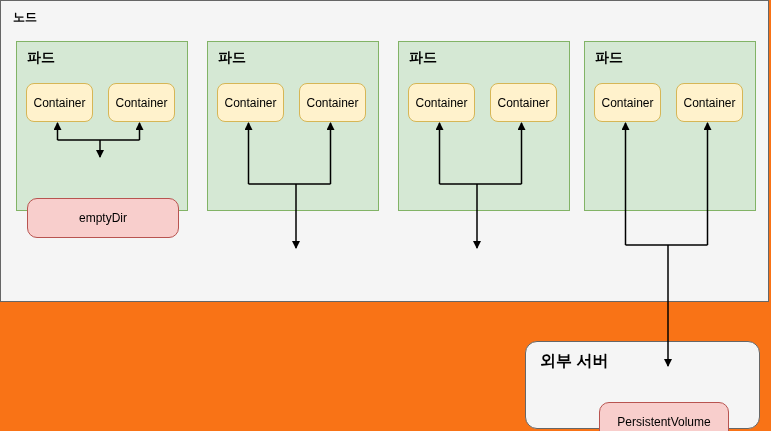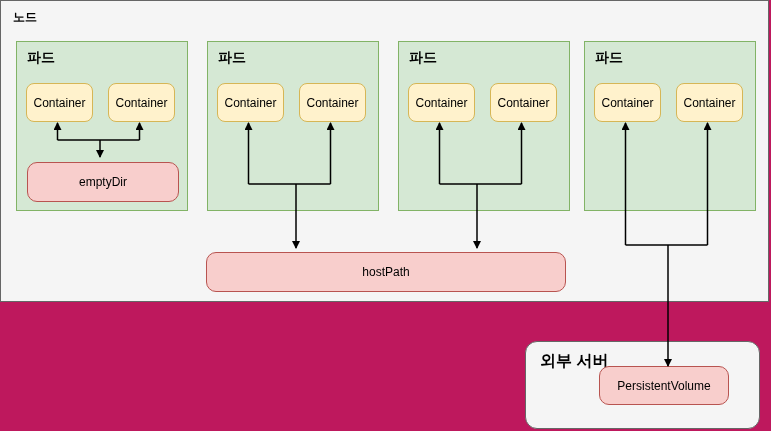--- a/index.html
+++ b/index.html
@@ -17,21 +17,21 @@
   }
   * { margin: 0; padding: 0; box-sizing: border-box; }
   body {
     font-family: "Liberation Sans", "DejaVu Sans", sans-serif;
     background: #ffffff;
   }
   .canvas {
     position: relative;
     width: 771px;
     height: 431px;
-    background: #be185d;
+    background: #f97316;
     overflow: hidden;
   }
   .node {
     position: absolute;
     left: 0; top: 0;
     width: 769px; height: 302px;
     background: var(--node-fill);
     border: 1px solid var(--node-border);
   }
   .node-label {
@@ -77,20 +77,21 @@
   .volume {
     position: absolute;
     background: var(--volume-fill);
     border: 1px solid var(--volume-border);
     border-radius: 10px;
     display: flex;
     align-items: center;
     justify-content: center;
     font-size: 12px;
     color: #000;
+    margin-top: 36px;
   }
   .emptydir {
     left: 10px; top: 120px;
     width: 152px; height: 40px;
   }
   .hostpath {
     left: 205px; top: 251px;
     width: 360px; height: 40px;
   }
   .external {
@@ -154,21 +155,20 @@
       <div class="container-box container-a">Container</div>
       <div class="container-box container-b">Container</div>
     </div>
 
     <div class="pod pod-4">
       <div class="pod-label">파드</div>
       <div class="container-box container-a">Container</div>
       <div class="container-box container-b">Container</div>
     </div>
 
-    <div class="volume hostpath">hostPath</div>
   </div>
 
   <div class="external">
     <div class="external-label">외부 서버</div>
     <div class="volume pv">PersistentVolume</div>
   </div>
 
   <svg class="arrows" viewBox="0 0 771 431" xmlns="http://www.w3.org/2000/svg">
     <defs>
       <marker id="arrowhead" markerWidth="9" markerHeight="8" refX="7" refY="4" orient="auto" markerUnits="userSpaceOnUse">

